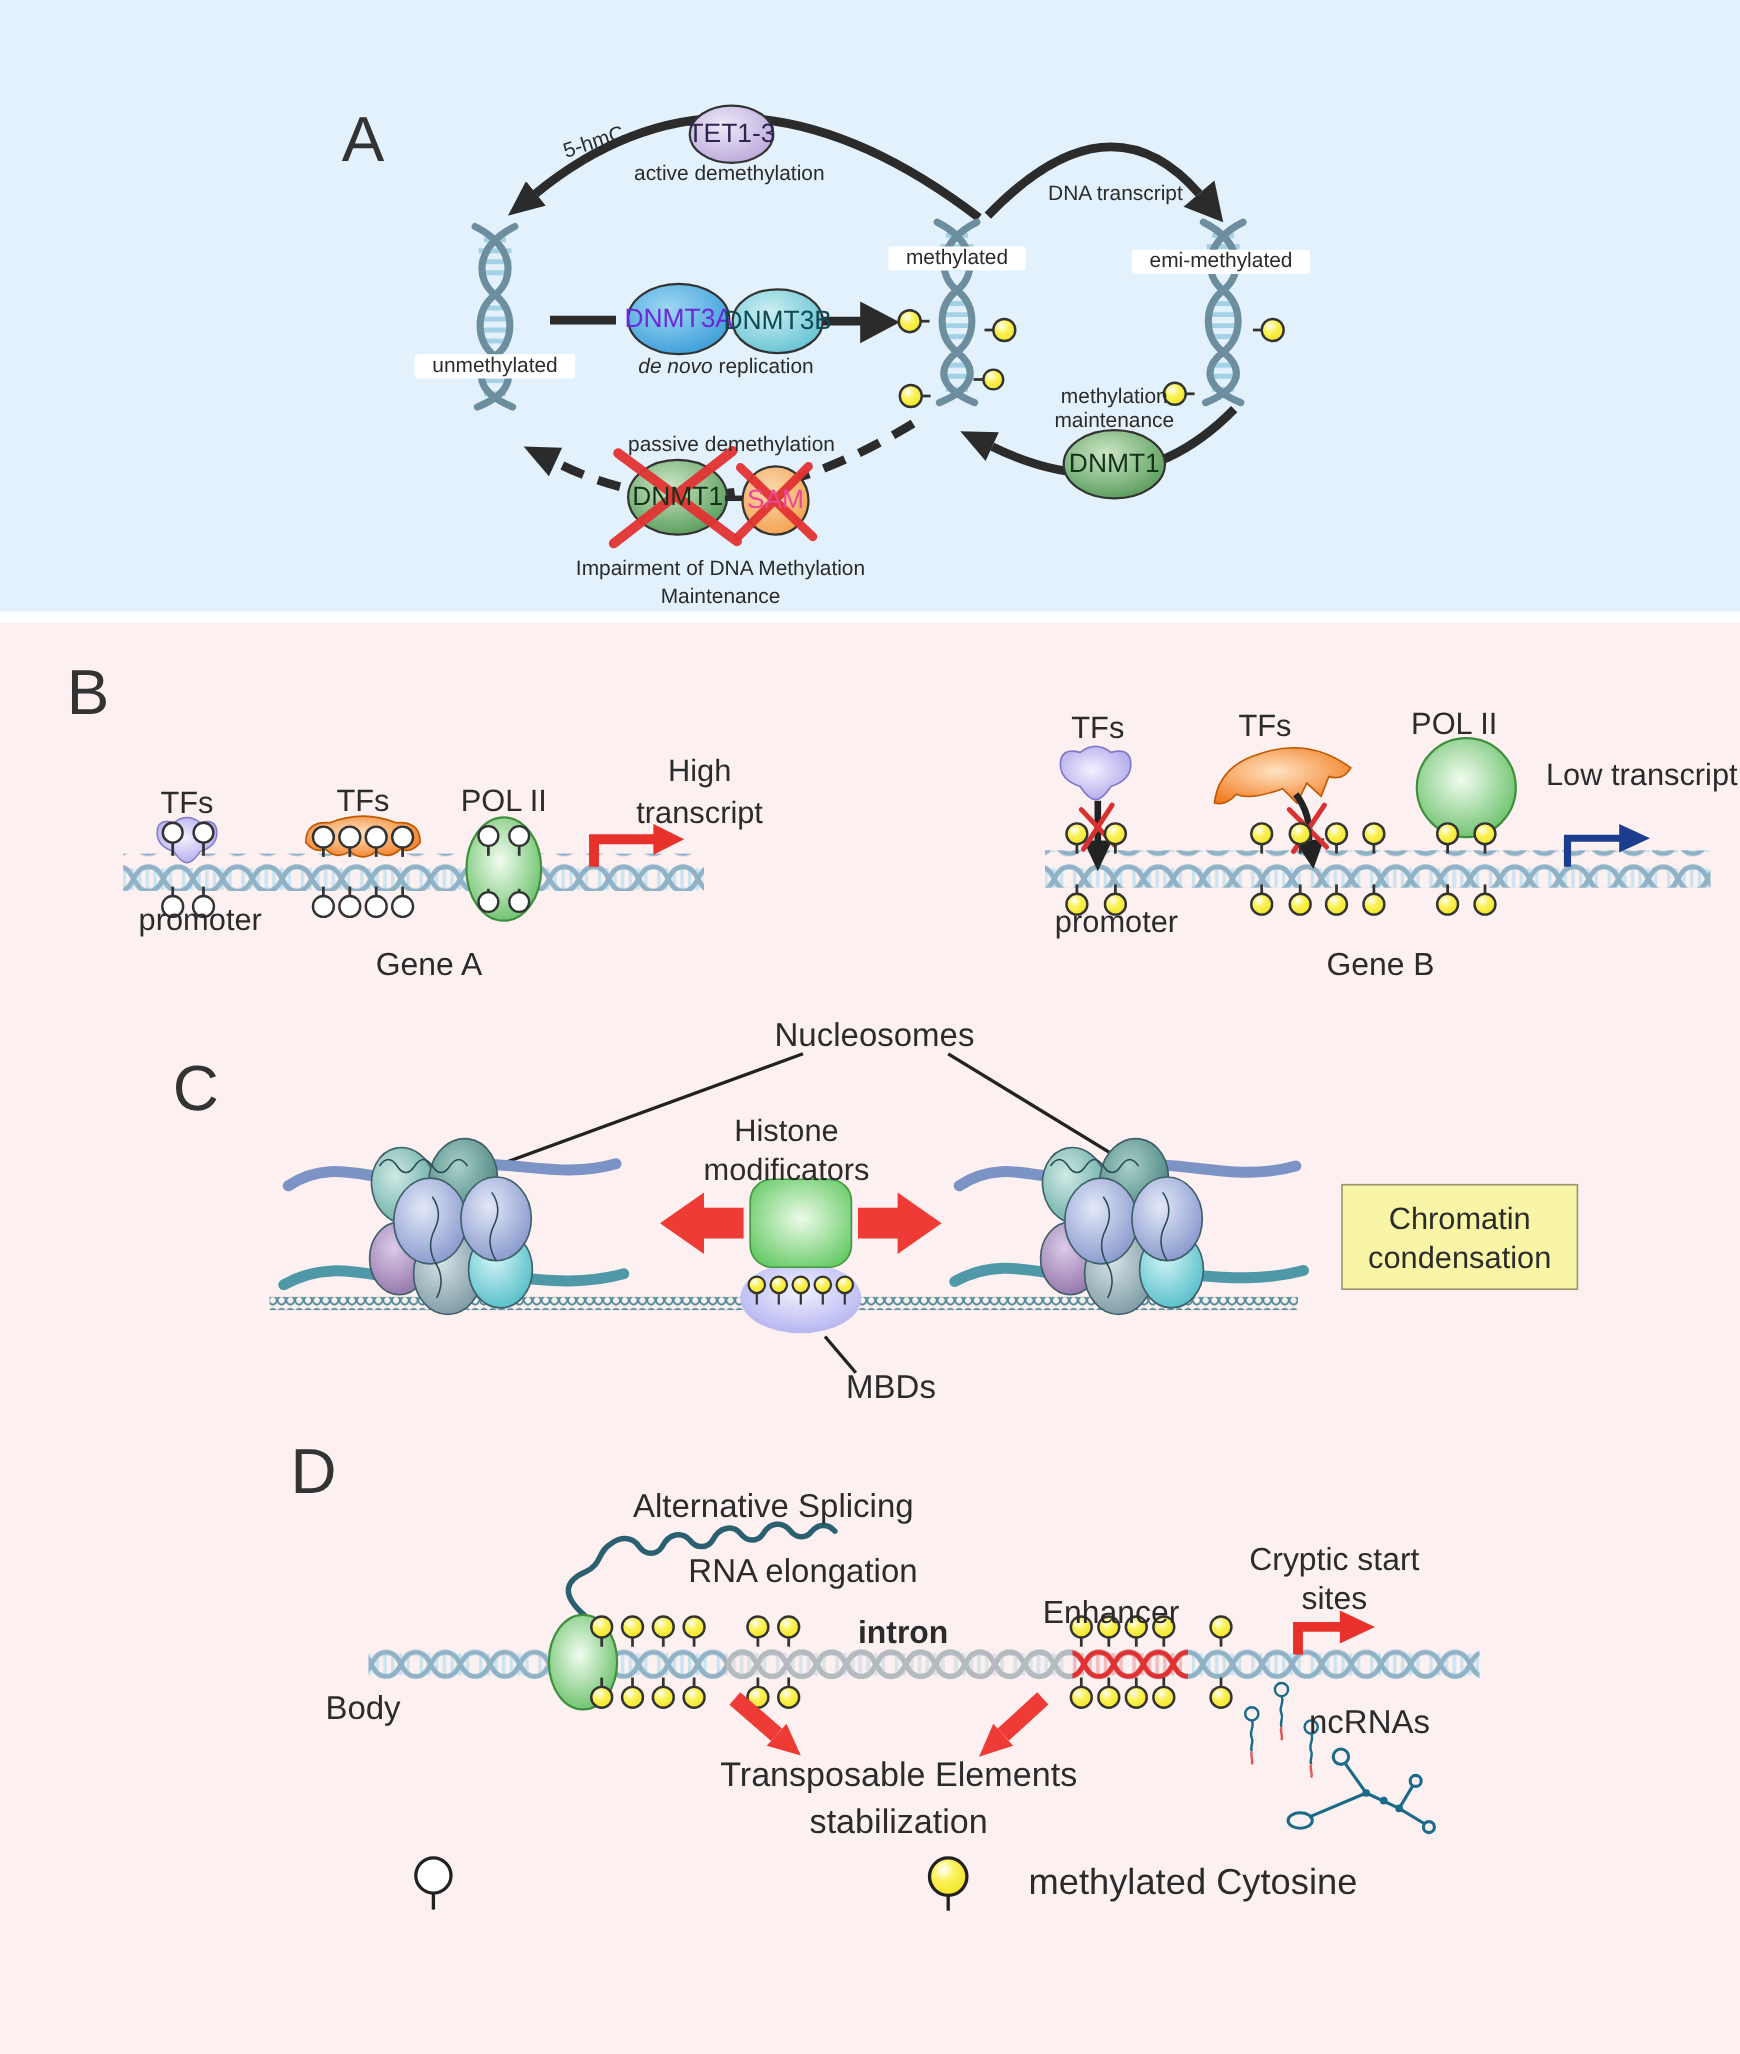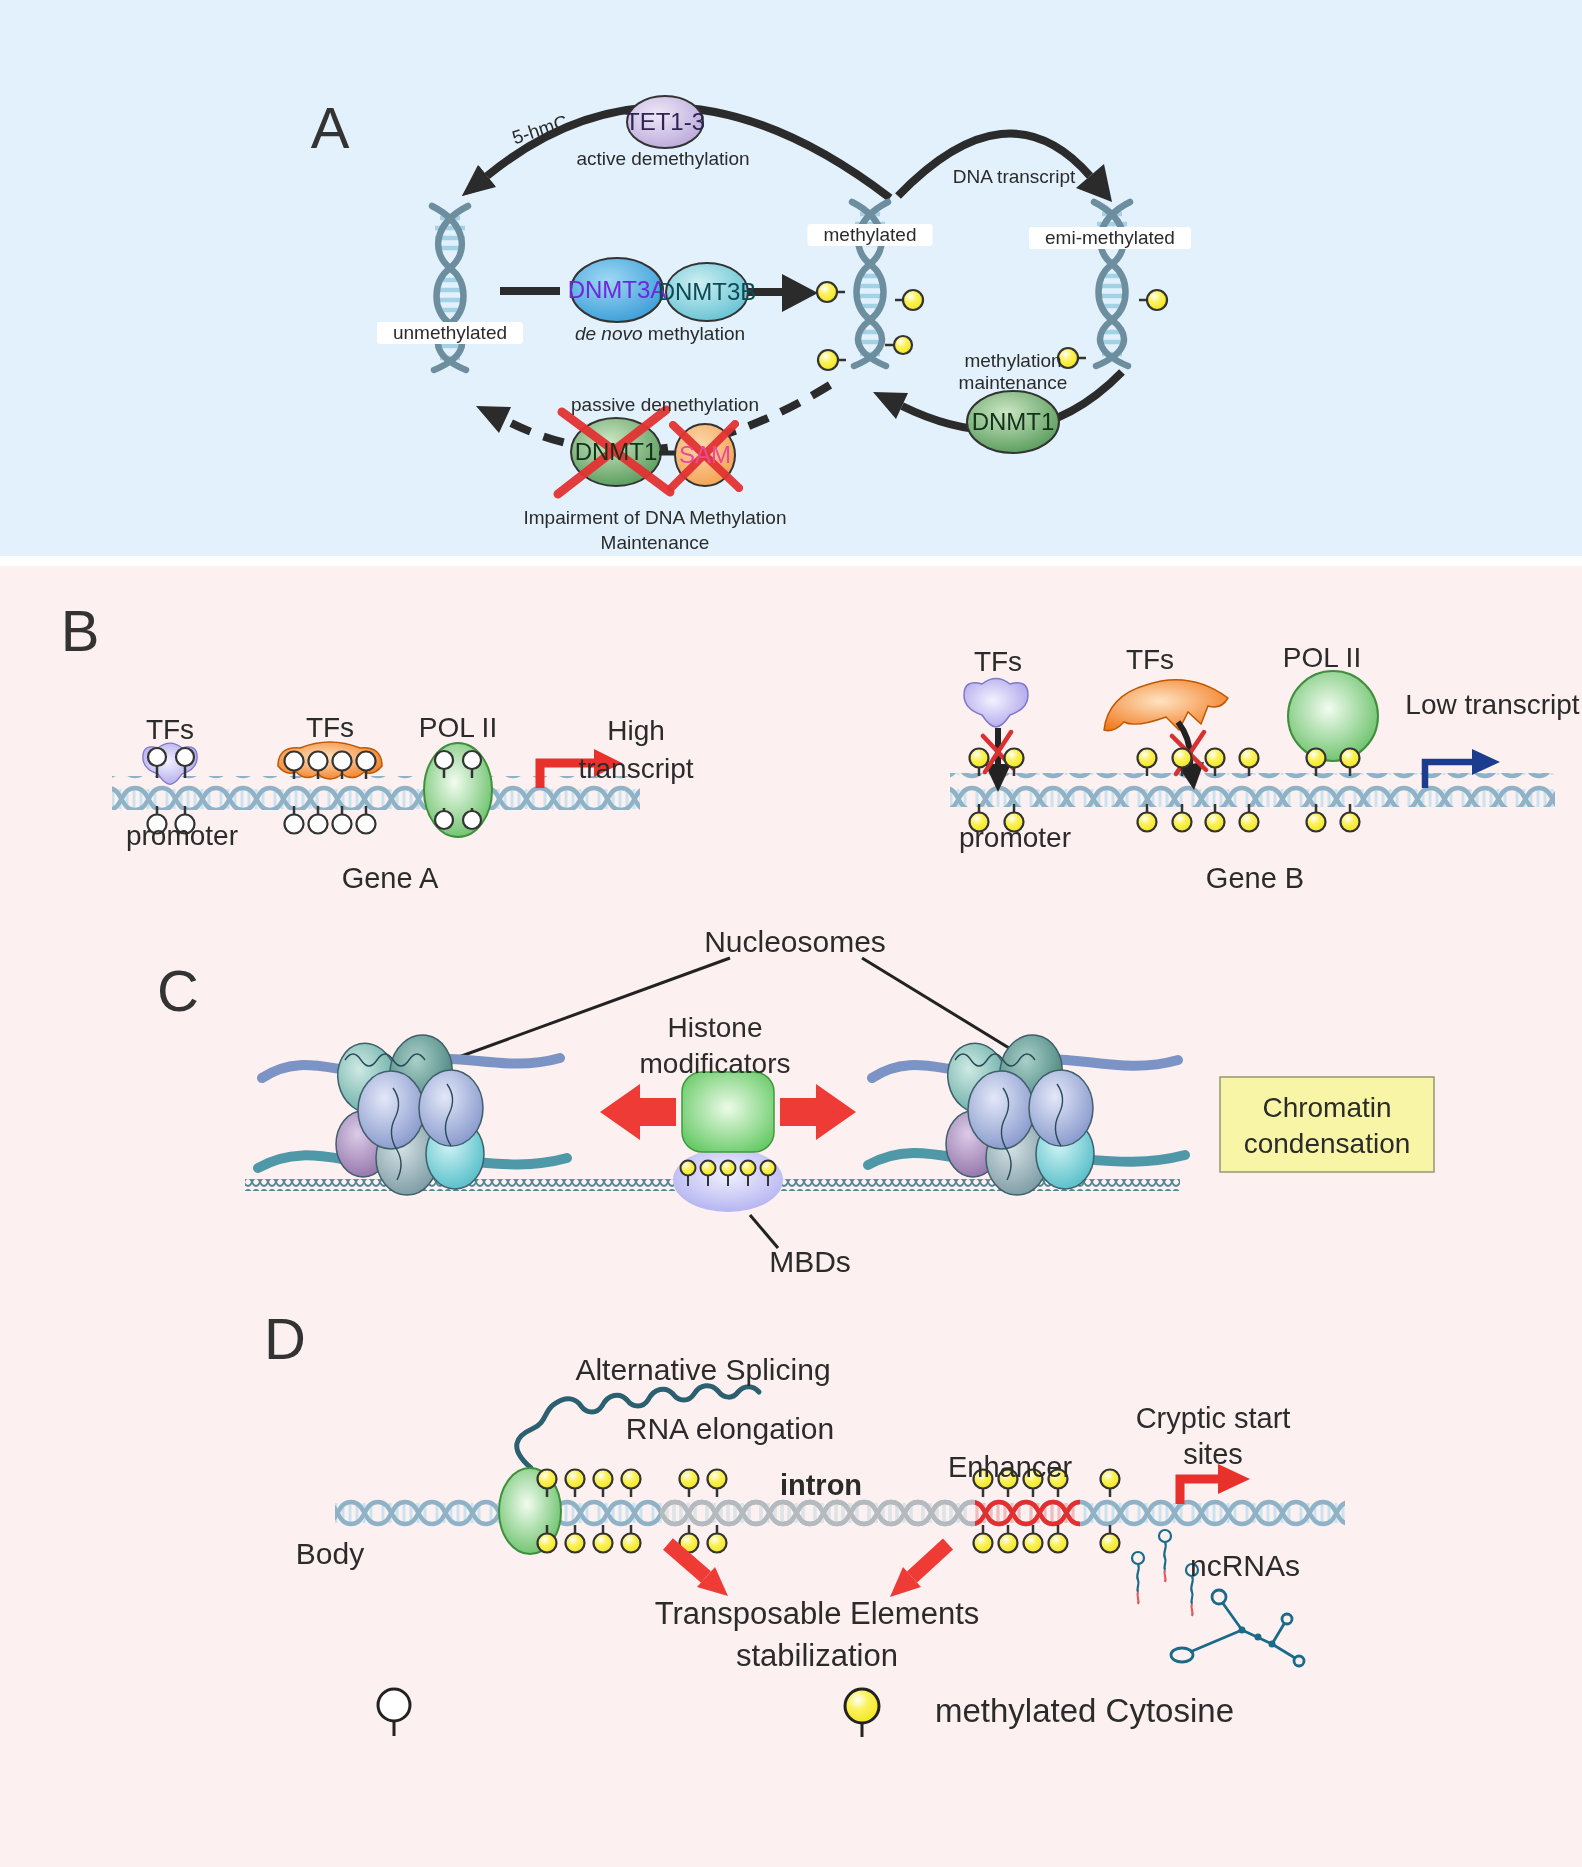--- a/index.html
+++ b/index.html
@@ -491,33 +491,33 @@
   <div class="lbl ctr panel-letter" style="left:330px;top:127px;">A</div>
   <div class="lbl rot fA" style="left:540px;top:130px;">5-hmC</div>
   <div class="lbl ctr fEl" style="left:665px;top:122px;color:#2e2650;">TET1-3</div>
   <div class="lbl ctr fA" style="left:663px;top:159px;">active demethylation</div>
   <div class="lbl ctr fA" style="left:1014px;top:177px;">DNA transcript</div>
   <div class="lbl ctr fA sticker" style="left:870px;top:235px;">methylated</div>
   <div class="lbl ctr fA sticker" style="left:1110px;top:238px;">emi-methylated</div>
   <div class="lbl ctr fA sticker" style="left:450px;top:333px;">unmethylated</div>
   <div class="lbl ctr fEl" style="left:617px;top:290px;color:#6d28d9;">DNMT3A</div>
   <div class="lbl ctr fEl" style="left:707px;top:292px;color:#0e4a54;">DNMT3B</div>
-  <div class="lbl ctr fA" style="left:660px;top:334px;"><span class="it">de novo</span><span> methylation</span></div>
+  <div class="lbl ctr fA" style="left:660px;top:334px;"><span class="it">de novo</span><span> replication</span></div>
   <div class="lbl box fA" style="left:933px;top:350px;width:160px;line-height:1.15;">methylation maintenance</div>
   <div class="lbl ctr fEl" style="left:1013px;top:422px;color:#14321a;">DNMT1</div>
   <div class="lbl ctr fA" style="left:665px;top:405px;">passive demethylation</div>
   <div class="lbl ctr fEl" style="left:616px;top:452px;color:#14321a;">DNMT1</div>
   <div class="lbl ctr fEl" style="left:705px;top:455px;color:#ec4899;">SAM</div>
   <div class="lbl box fA" style="left:515px;top:506px;width:280px;line-height:1.3;">Impairment of DNA Methylation Maintenance</div>
 
   <div class="lbl ctr panel-letter" style="left:80px;top:630px;">B</div>
   <div class="lbl ctr fB" style="left:170px;top:730px;">TFs</div>
   <div class="lbl ctr fB" style="left:330px;top:728px;">TFs</div>
   <div class="lbl ctr fB" style="left:458px;top:728px;">POL II</div>
-  <div class="lbl box fB" style="left:556px;top:682px;width:160px;line-height:1.35;margin-top:30px;">High transcript</div>
+  <div class="lbl box fB" style="left:556px;top:682px;width:160px;line-height:1.35;">High transcript</div>
   <div class="lbl ctr fB" style="left:182px;top:836px;">promoter</div>
   <div class="lbl ctr fB" style="left:390px;top:878px;font-size:29px;">Gene A</div>
   <div class="lbl ctr fB" style="left:998px;top:662px;">TFs</div>
   <div class="lbl ctr fB" style="left:1150px;top:660px;">TFs</div>
   <div class="lbl ctr fB" style="left:1322px;top:658px;">POL II</div>
   <div class="lbl box fB" style="left:1405px;top:686px;width:175px;line-height:1.35;">Low transcript</div>
   <div class="lbl ctr fB" style="left:1015px;top:838px;">promoter</div>
   <div class="lbl ctr fB" style="left:1255px;top:878px;font-size:29px;">Gene B</div>
 
   <div class="lbl ctr panel-letter" style="left:178px;top:990px;">C</div>

